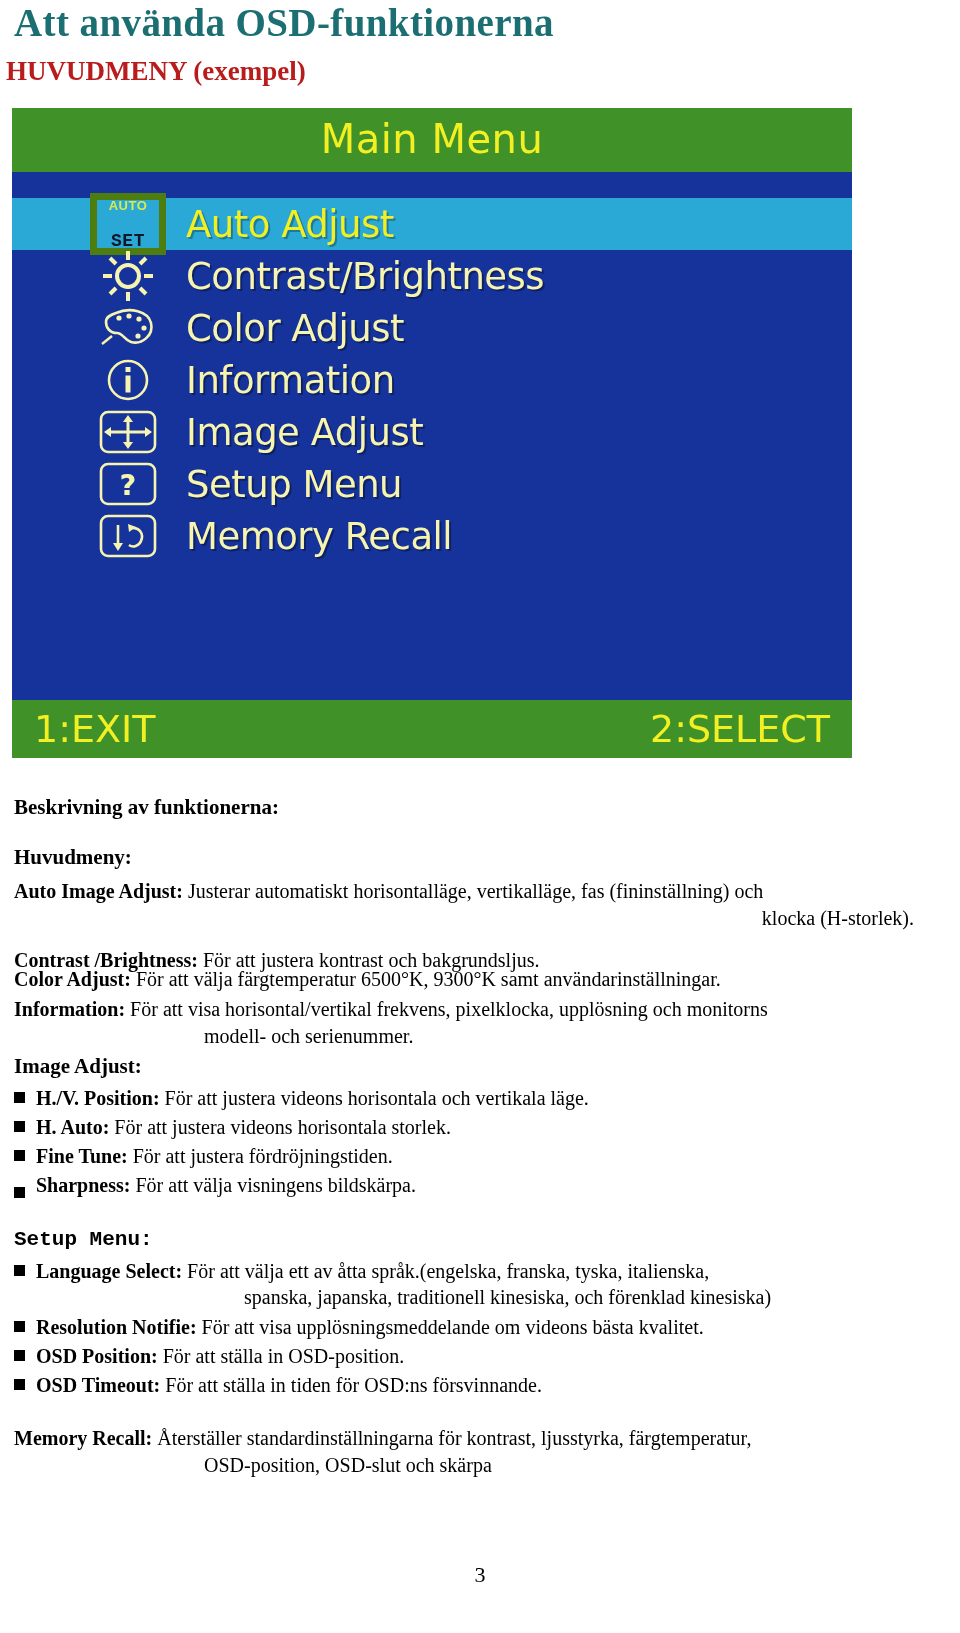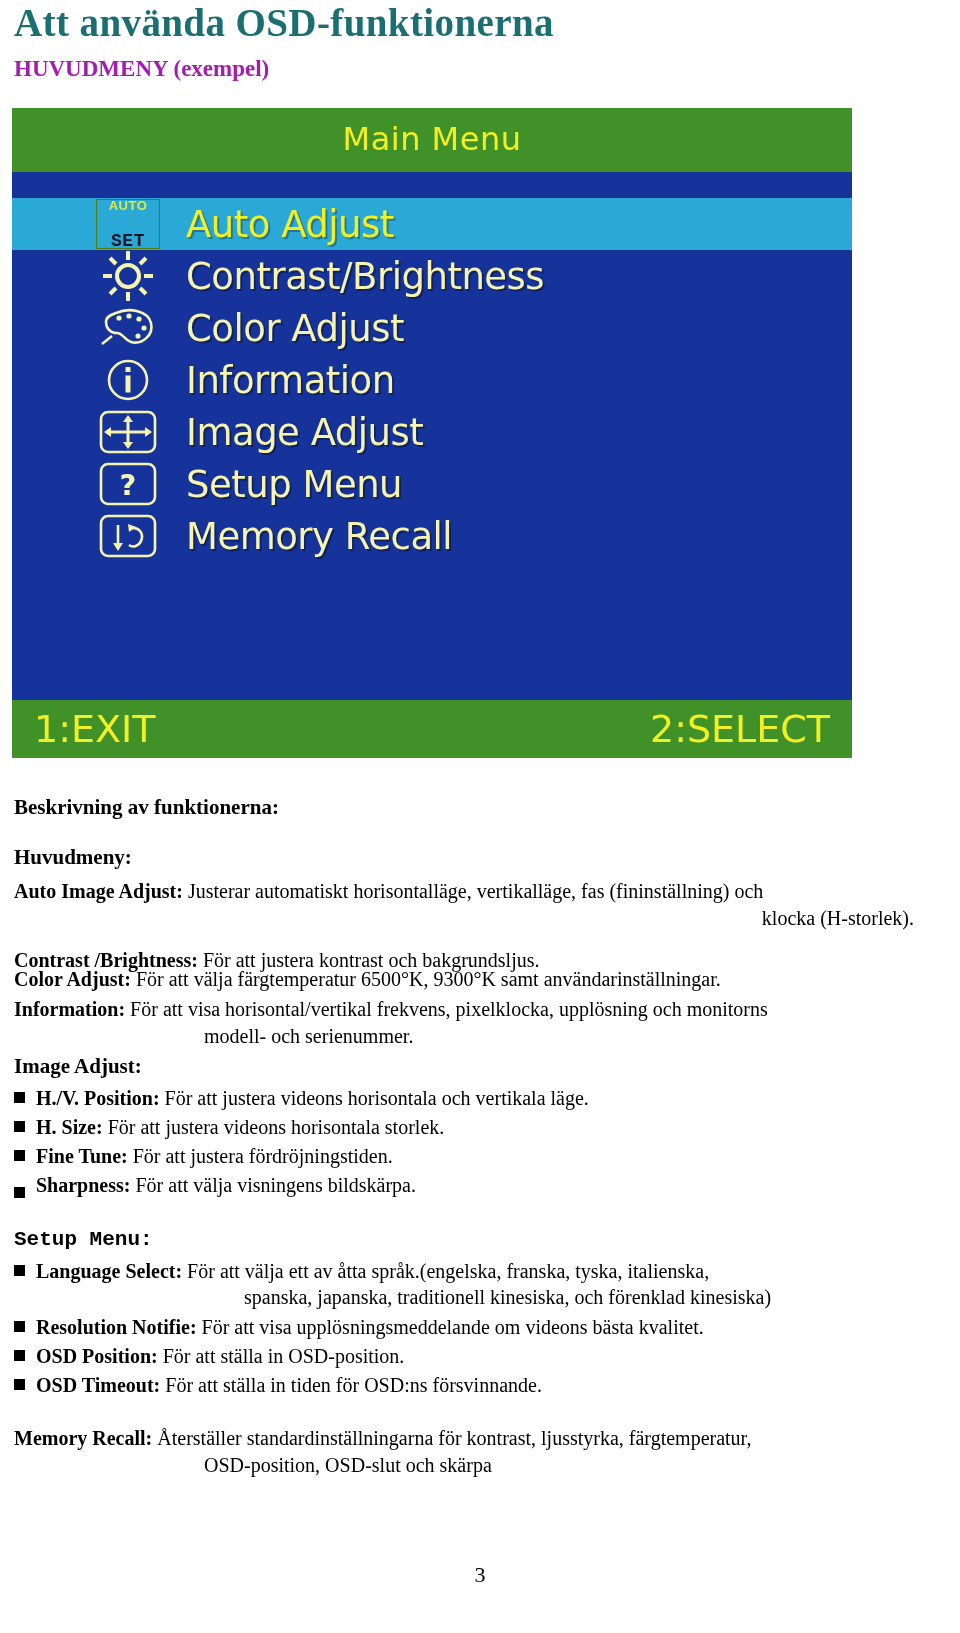--- a/index.html
+++ b/index.html
@@ -24,25 +24,25 @@
     top: 2px;
     font-size: 39px;
     font-weight: bold;
     color: #1b6e72;
     letter-spacing: 0.4px;
     line-height: 1.08;
     white-space: nowrap;
   }
   .page-subtitle {
     position: absolute;
-    left: 14px;
+    left: 6px;
     top: 56px;
-    font-size: 23px;
+    font-size: 27px;
     font-weight: bold;
-    color: #a21caf;
+    color: #b91c1c;
     white-space: nowrap;
   }
 
   
   .osd {
     position: absolute;
     left: 12px;
     top: 108px;
     width: 840px;
     height: 650px;
@@ -55,21 +55,21 @@
     left: 0; top: 0;
     width: 100%;
     height: 64px;
     background: #3f9128;
     display: flex;
     align-items: center;
     justify-content: center;
   }
   .osd-header-text {
     color: #f2ef22;
-    font-size: 32px;
+    font-size: 40px;
     font-weight: 400;
     letter-spacing: 0.5px;
     line-height: 1;
     margin-top: -2px;
   }
   .osd-gap {
     position: absolute;
     left: 0; top: 64px;
     width: 100%;
     height: 26px;
@@ -134,21 +134,21 @@
     letter-spacing: 0px;
     white-space: nowrap;
   }
   .osd-footer-text.left  { margin-left: 22px; }
   .osd-footer-text.right { margin-right: 22px; }
 
   
   .autoset-box {
     width: 62px;
     height: 48px;
-    border: 1px solid #4d7c0f;
+    border: 7px solid #4d7c0f;
     display: flex;
     flex-direction: column;
     align-items: center;
     justify-content: center;
     line-height: 1;
   }
   .autoset-box .l1 {
     color: #dbe94d;
     font-size: 13px;
     font-weight: 700;
@@ -359,21 +359,21 @@
 
 <div class="section-heading" style="top:1054px;">Image Adjust:</div>
 
 <div class="bullet-line" style="top:1085px; width:900px;">
   <span class="bullet-mark"></span>
   <span class="bullet-text"><b>H./V. Position:</b><span> För att justera videons horisontala och vertikala läge.</span></span>
 </div>
 
 <div class="bullet-line" style="top:1114px; width:900px;">
   <span class="bullet-mark"></span>
-  <span class="bullet-text"><b>H. Size:</b><span> För att justera videons horisontala storlek.</span></span>
+  <span class="bullet-text"><b>H. Auto:</b><span> För att justera videons horisontala storlek.</span></span>
 </div>
 
 <div class="bullet-line" style="top:1143px; width:900px;">
   <span class="bullet-mark"></span>
   <span class="bullet-text"><b>Fine Tune:</b><span> För att justera fördröjningstiden.</span></span>
 </div>
 
 <div class="bullet-line" style="top:1172px; width:900px;align-items:flex-end;">
   <span class="bullet-mark"></span>
   <span class="bullet-text"><b>Sharpness:</b><span> För att välja visningens bildskärpa.</span></span>

